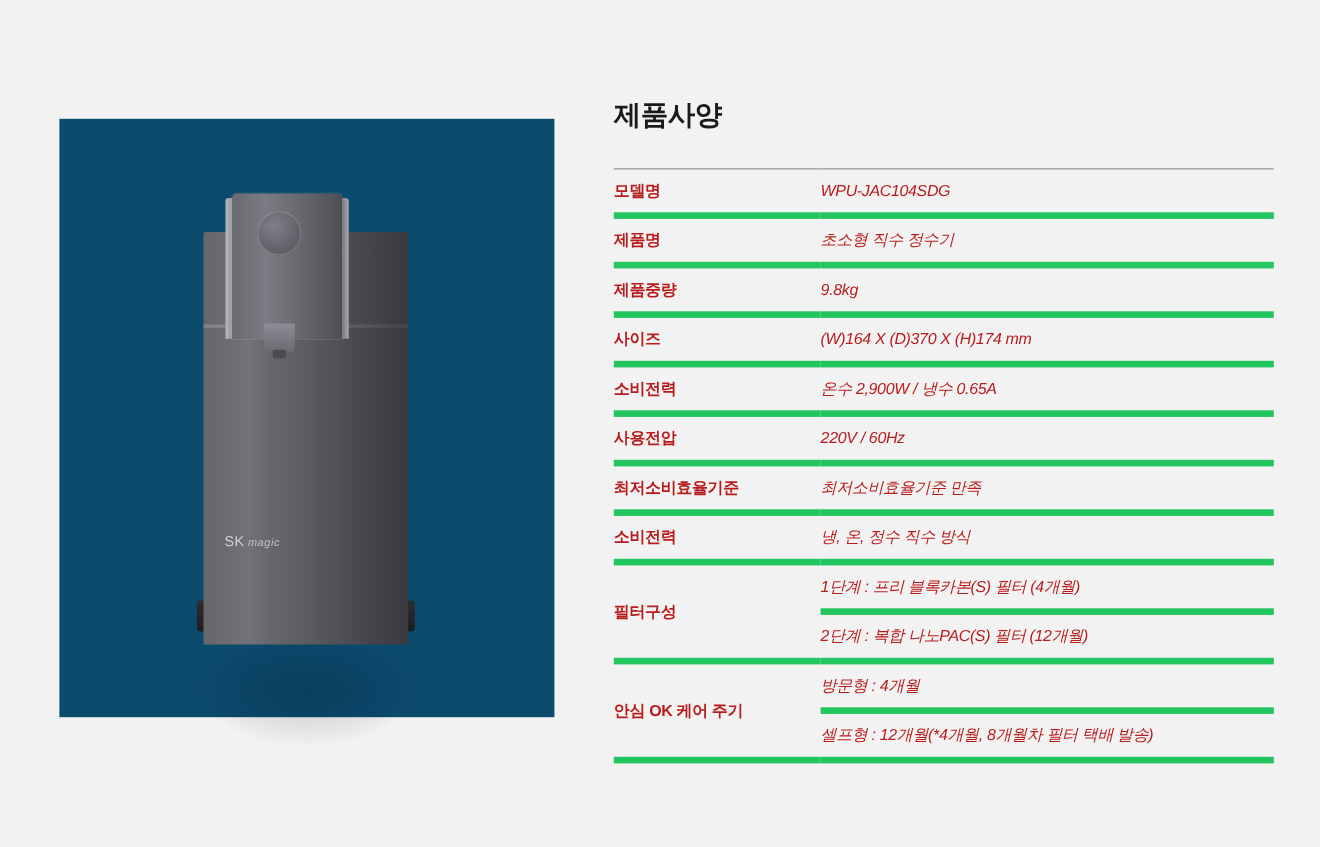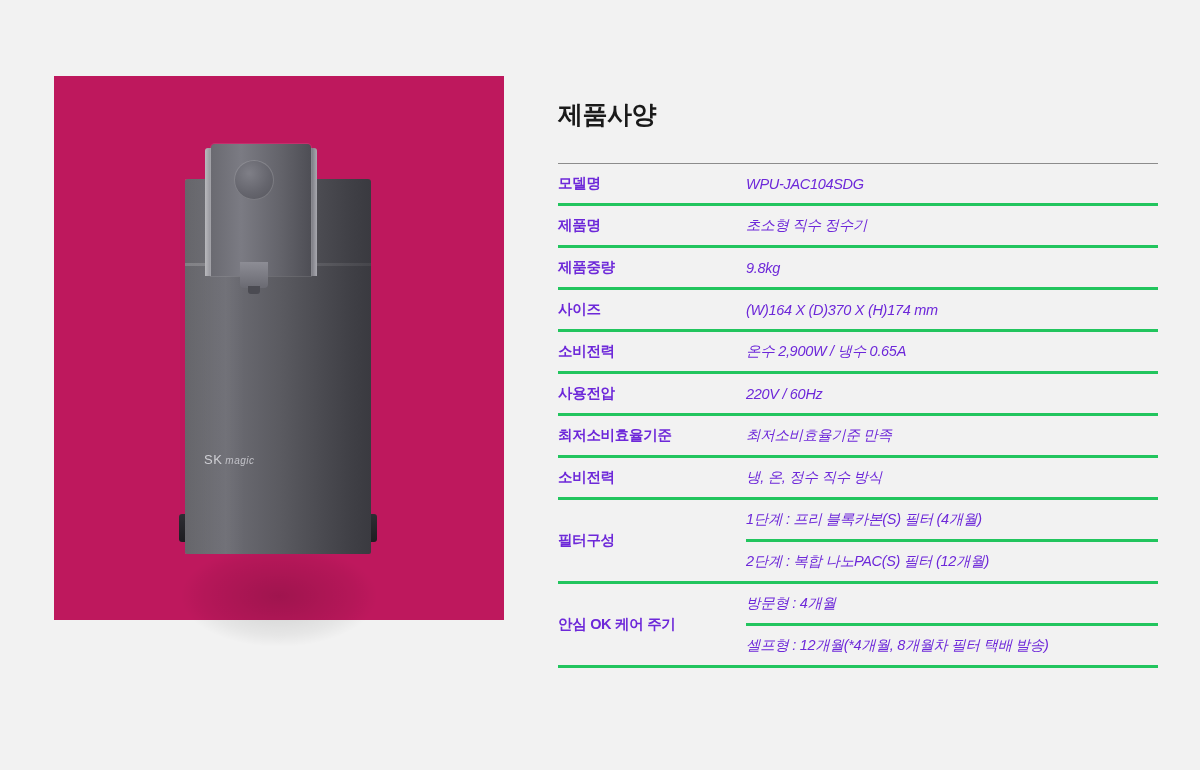--- a/index.html
+++ b/index.html
@@ -12,24 +12,24 @@
     background: #f2f2f2;
     font-family: "Liberation Sans", "DejaVu Sans", sans-serif;
     overflow: hidden;
     position: relative;
   }
 
   
   .product-panel {
     position: absolute;
     left: 54px;
-    top: 76px;
+    top: 108px;
     width: 450px;
     height: 544px;
-    background: #be185d;
+    background: #0c4a6e;
   }
 
   .product-figure {
     position: absolute;
     left: 0;
     top: 0;
     width: 450px;
     height: 544px;
   }
 
@@ -177,35 +177,35 @@
     position: absolute;
     left: 558px;
     top: 88px;
     width: 600px;
   }
   .spec-title {
     font-size: 25px;
     font-weight: bold;
     color: #1a1a1a;
     letter-spacing: -0.5px;
-    margin: 10px 0 32px 0;
+    margin: 0 0 32px 0;
   }
   table.spec-table {
     border-collapse: collapse;
     width: 600px;
     table-layout: fixed;
   }
   table.spec-table tr {
     height: 40px;
   }
   table.spec-table td {
-    border-bottom: 3px solid #22c55e;
+    border-bottom: 6px solid #22c55e;
     vertical-align: middle;
     font-size: 14.5px;
-    color: #6d28d9;
+    color: #b91c1c;
     padding: 10px 0;
     letter-spacing: -0.3px;
   }
   table.spec-table tr:first-child td {
     border-top: 1px solid #8c8c8c;
   }
   td.label {
     width: 188px;
     font-weight: bold;
     color: #1a1a1a;

